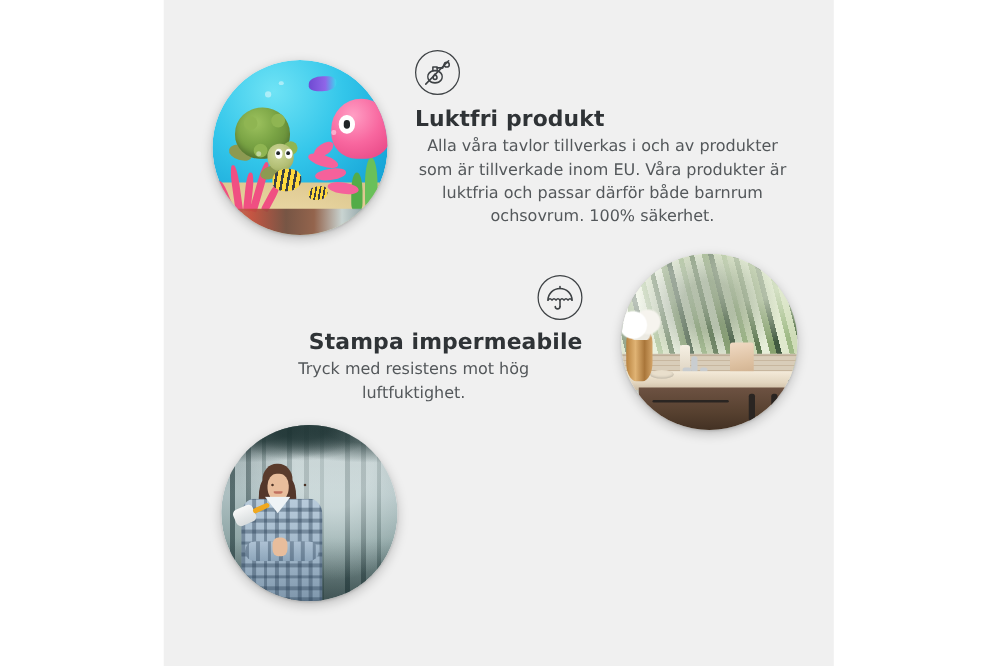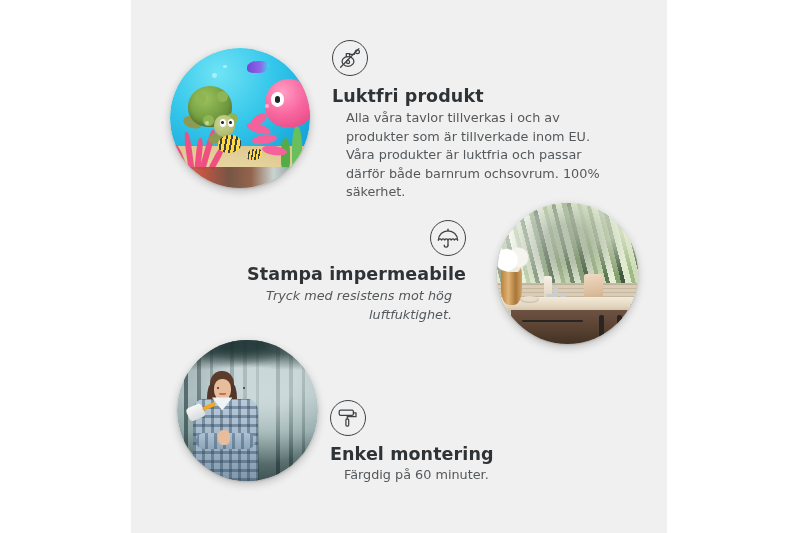--- a/index.html
+++ b/index.html
@@ -314,33 +314,34 @@
     font-size: 17.5px;
     font-weight: bold;
     color: #2f3336;
     letter-spacing: .1px;
     margin: 0;
   }
   .f-body {
     font-size: 12.8px;
     line-height: 1.45;
     color: #54585b;
-    margin: 14px;
+    margin: 0;
+    text-align: center;
   }
 
   
   #feature-odor { left: 332px; top: 40px; width: 300px; }
   #feature-odor .f-title { margin-top: 10px; }
   #feature-odor .f-body { margin-top: 3px; }
 
   
   #feature-water { left: 196px; top: 220px; width: 270px; text-align: right; }
   #feature-water .f-icon { margin-left: auto; }
   #feature-water .f-title { margin-top: 8px; }
-  #feature-water .f-body { margin-top: 3px; font-style: italic; }
+  #feature-water .f-body { margin-top: 3px; }
 
   
   #feature-mount { left: 330px; top: 400px; width: 260px; }
   #feature-mount .f-title { margin-top: 8px; }
   #feature-mount .f-body { margin-top: 2px; }
 </style>
 </head>
 <body>
 
 <div id="stage">
@@ -458,30 +459,14 @@
 
         <path d="M12 19.2c0 1.1-.9 1.9-1.9 1.9s-1.9-.8-1.9-1.9"></path>
 
         <path d="M12 4.8V3.2"></path>
       </svg>
     </div>
     <p class="f-title">Stampa impermeabile</p>
     <p class="f-body">Tryck med resistens mot hög luftfuktighet.</p>
   </div>
 
-  <div class="feature" id="feature-mount">
-    <div class="f-icon">
-      <svg width="24" height="24" viewBox="0 0 24 24" fill="none" stroke="#3e4245" stroke-width="1.25" stroke-linecap="round" stroke-linejoin="round">
-
-        <rect x="3.2" y="4.2" width="14.2" height="5.2" rx="1.4"></rect>
-
-        <path d="M17.4 6.8h2.6v3.9h-8.7"></path>
-
-        <path d="M11.3 10.7v2.1"></path>
-
-        <rect x="9.9" y="12.8" width="2.8" height="7.2" rx="1.1"></rect>
-      </svg>
-    </div>
-    <p class="f-title">Enkel montering</p>
-    <p class="f-body">Färgdig på 60 minuter.</p>
-  </div>
 
 </div>
 
 </body></html>

